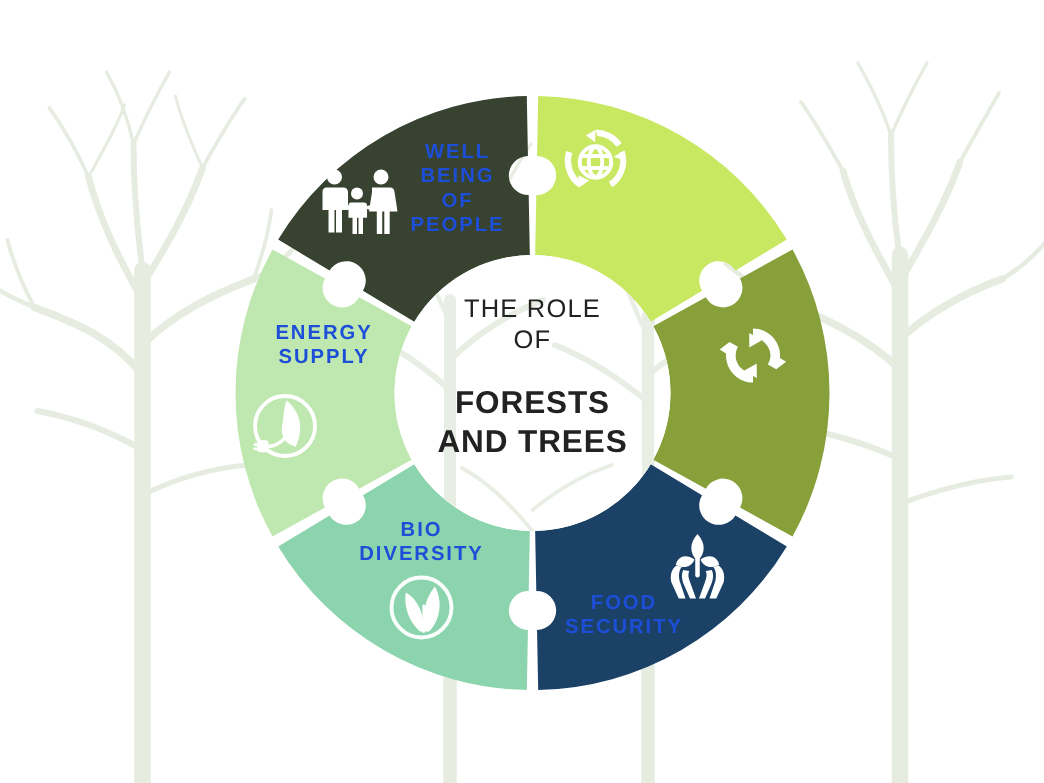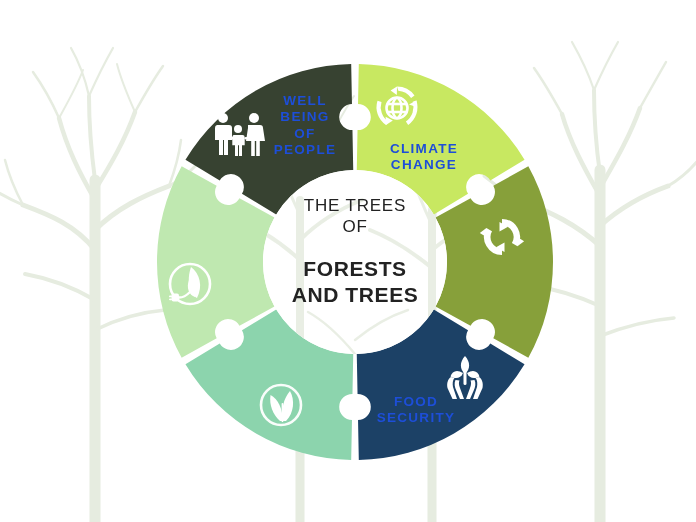--- a/index.html
+++ b/index.html
@@ -259,29 +259,31 @@
         <rect x="1" y="36.4" width="3" height="1.8" rx="0.9"></rect>
       </g>
     </g>
   </svg>
 
   <div class="seg-label" style="left:255px; top:93px; width:100px;">WELL
 BEING
 OF
 PEOPLE</div>
 
-  <div class="seg-label" style="left:372px; top:141px; width:104px;">CLIMATE
-CHANGE</div>
 
 
   <div class="seg-label" style="left:364px; top:374px; width:104px;margin-top:20px;">FOOD
 SECURITY</div>
 
-
+  <div class="seg-label" style="left:225px; top:345px; width:112px;">BIO
+DIVERSITY</div>
+
+  <div class="seg-label" style="left:164px; top:214px; width:104px;">ENERGY
+SUPPLY</div>
 
   <div id="center-title">
-    <span class="line-light">THE TREES
+    <span class="line-light">THE ROLE
 OF</span>
     <span class="line-bold">FORESTS
 AND TREES</span>
   </div>
 
 </div>
 
 </body></html>

